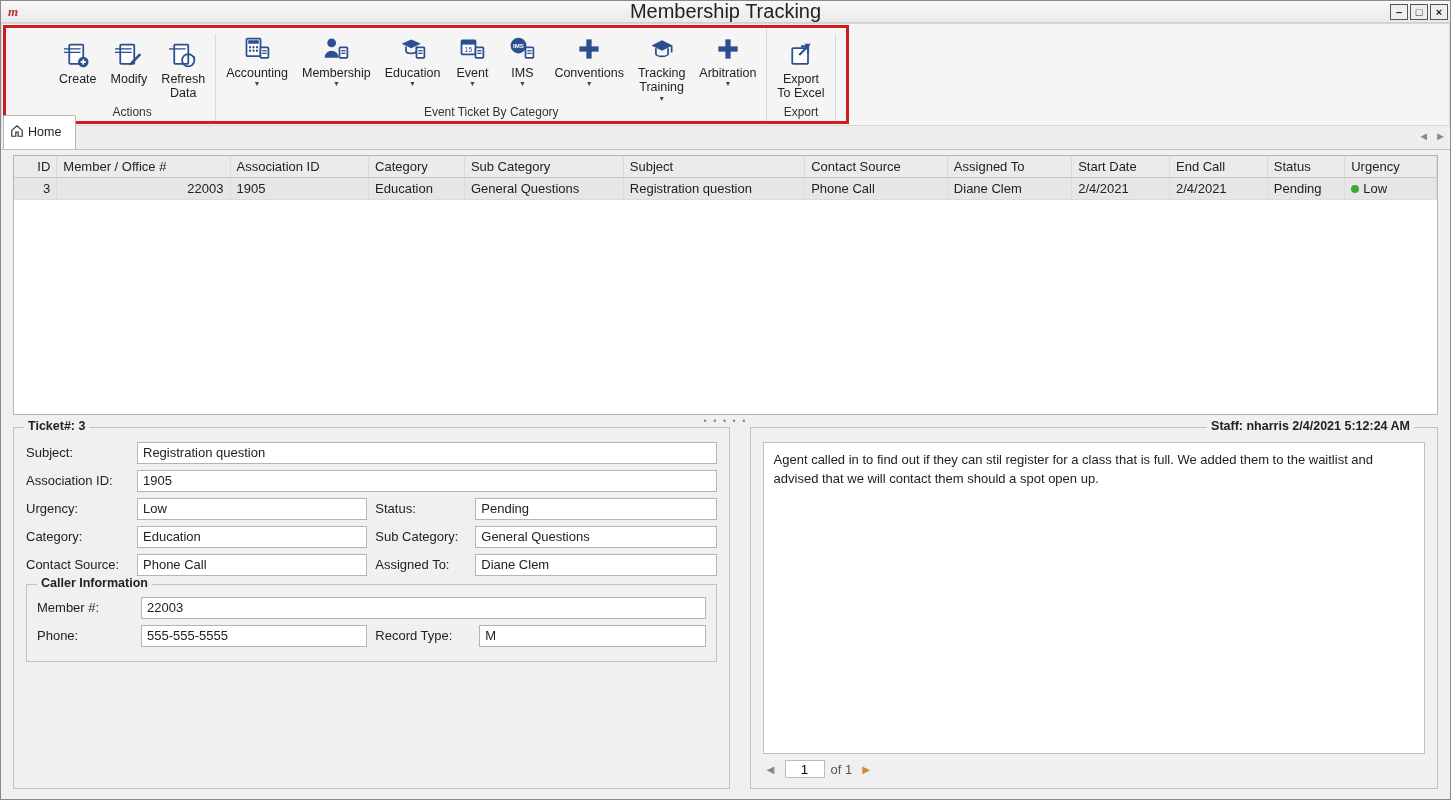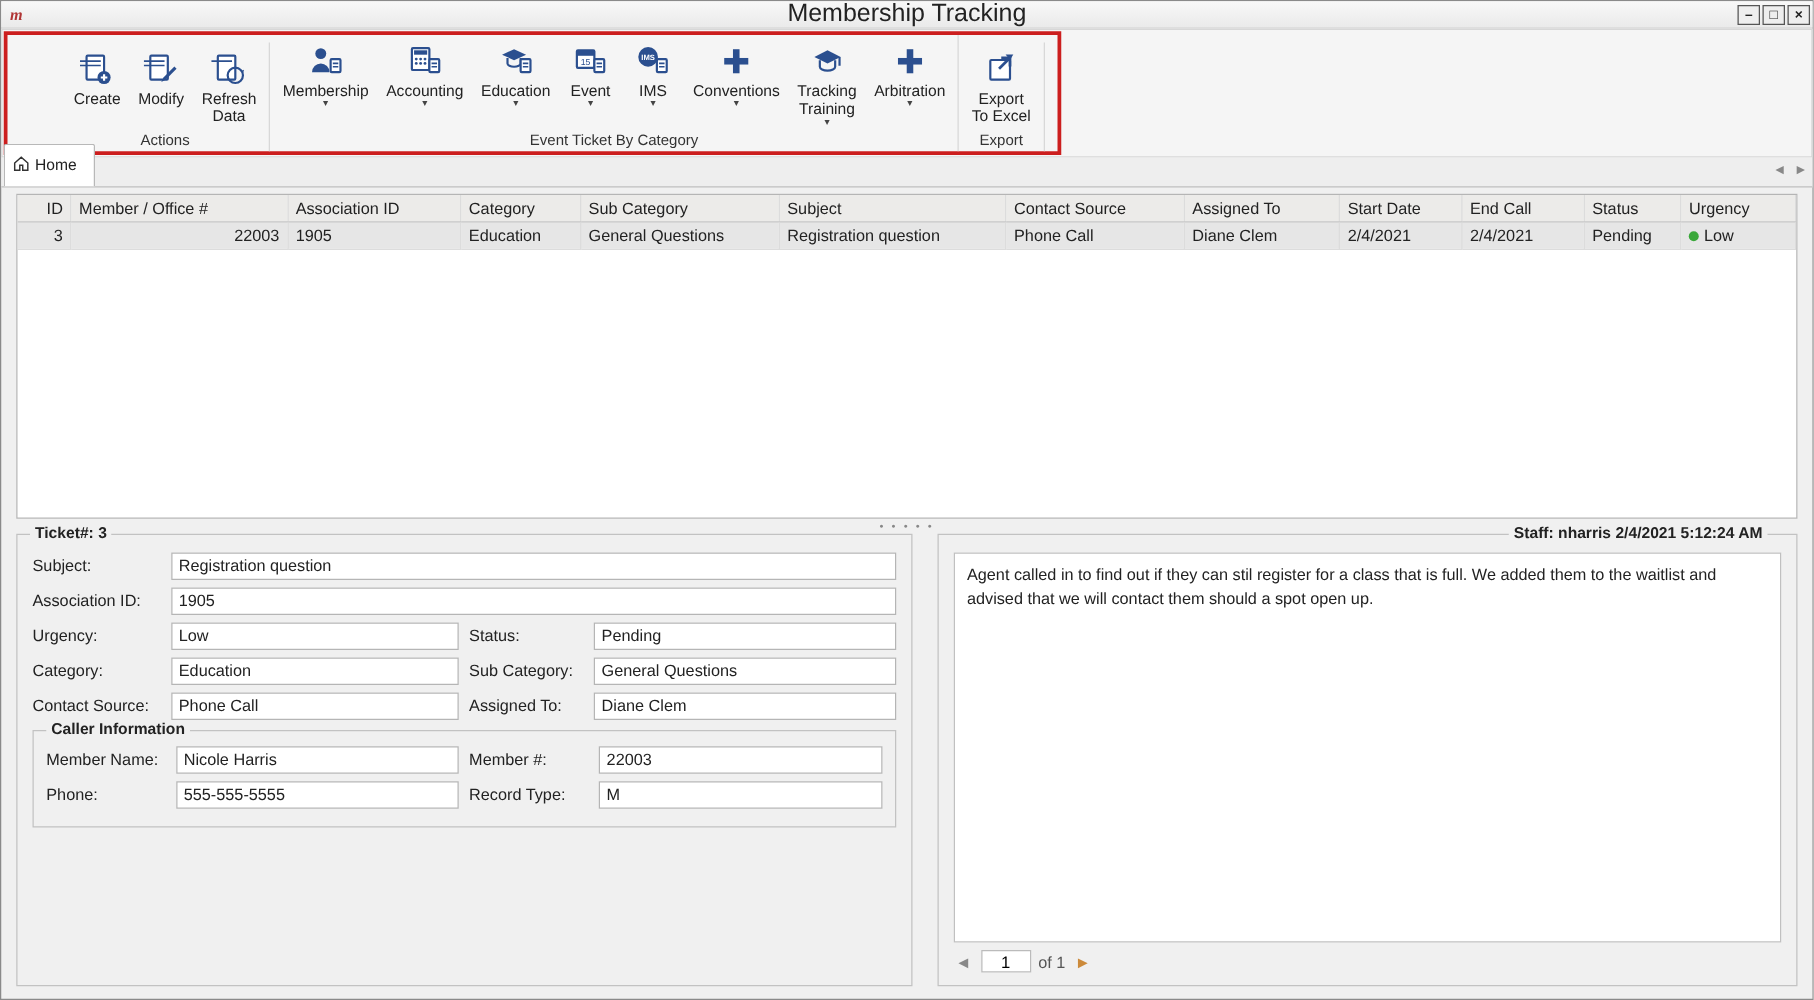--- a/index.html
+++ b/index.html
@@ -248,47 +248,47 @@
 Data</div>
               </div>
             </div>
             <div class="group-label">Actions</div>
           </div>
           <div class="ribbon-group">
             <div class="buttons">
               <div class="rbtn">
                 <div class="ico">
                   <svg xmlns="http://www.w3.org/2000/svg" viewBox="0 0 32 32" fill="#2b4f8f">
-                    <circle cx="11" cy="9" r="5" fill="#2b4f8f"></circle>
-                    <path d="M3 26 a8 8 0 0 1 16 0 z" fill="#2b4f8f"></path>
-                    <rect x="20" y="14" width="9" height="12" rx="1" fill="#fff" stroke="#2b4f8f" stroke-width="2"></rect>
-                    <line x1="22" y1="18" x2="27" y2="18" stroke="#2b4f8f" stroke-width="1.5"></line>
-                    <line x1="22" y1="21" x2="27" y2="21" stroke="#2b4f8f" stroke-width="1.5"></line>
-                  </svg>
-                </div>
-                <div class="lbl">Membership</div>
-                <div class="caret">▼</div>
-              </div>
-              <div class="rbtn">
-                <div class="ico">
-                  <svg xmlns="http://www.w3.org/2000/svg" viewBox="0 0 32 32" fill="#2b4f8f">
                     <rect x="4" y="4" width="16" height="20" rx="1" fill="#fff" stroke="#2b4f8f" stroke-width="2"></rect>
                     <rect x="6" y="6" width="12" height="4" fill="#2b4f8f"></rect>
                     <circle cx="8" cy="14" r="1.3" fill="#2b4f8f"></circle>
                     <circle cx="12" cy="14" r="1.3" fill="#2b4f8f"></circle>
                     <circle cx="16" cy="14" r="1.3" fill="#2b4f8f"></circle>
                     <circle cx="8" cy="18" r="1.3" fill="#2b4f8f"></circle>
                     <circle cx="12" cy="18" r="1.3" fill="#2b4f8f"></circle>
                     <circle cx="16" cy="18" r="1.3" fill="#2b4f8f"></circle>
                     <rect x="20" y="14" width="9" height="12" rx="1" fill="#fff" stroke="#2b4f8f" stroke-width="2"></rect>
                     <line x1="22" y1="18" x2="27" y2="18" stroke="#2b4f8f" stroke-width="1.5"></line>
                     <line x1="22" y1="21" x2="27" y2="21" stroke="#2b4f8f" stroke-width="1.5"></line>
                   </svg>
                 </div>
                 <div class="lbl">Accounting</div>
+                <div class="caret">▼</div>
+              </div>
+              <div class="rbtn">
+                <div class="ico">
+                  <svg xmlns="http://www.w3.org/2000/svg" viewBox="0 0 32 32" fill="#2b4f8f">
+                    <circle cx="11" cy="9" r="5" fill="#2b4f8f"></circle>
+                    <path d="M3 26 a8 8 0 0 1 16 0 z" fill="#2b4f8f"></path>
+                    <rect x="20" y="14" width="9" height="12" rx="1" fill="#fff" stroke="#2b4f8f" stroke-width="2"></rect>
+                    <line x1="22" y1="18" x2="27" y2="18" stroke="#2b4f8f" stroke-width="1.5"></line>
+                    <line x1="22" y1="21" x2="27" y2="21" stroke="#2b4f8f" stroke-width="1.5"></line>
+                  </svg>
+                </div>
+                <div class="lbl">Membership</div>
                 <div class="caret">▼</div>
               </div>
               <div class="rbtn">
                 <div class="ico">
                   <svg xmlns="http://www.w3.org/2000/svg" viewBox="0 0 32 32" fill="#2b4f8f">
                     <path d="M3 10 L14 5 L25 10 L14 15 Z" fill="#2b4f8f"></path>
                     <path d="M8 13 v5 a6 3 0 0 0 12 0 v-5" fill="none" stroke="#2b4f8f" stroke-width="2"></path>
                     <rect x="20" y="14" width="9" height="12" rx="1" fill="#fff" stroke="#2b4f8f" stroke-width="2"></rect>
                     <line x1="22" y1="18" x2="27" y2="18" stroke="#2b4f8f" stroke-width="1.5"></line>
                     <line x1="22" y1="21" x2="27" y2="21" stroke="#2b4f8f" stroke-width="1.5"></line>
@@ -494,24 +494,20 @@
           <div class="col">
             <div class="flabel">Assigned To:</div>
             <div class="finput">Diane Clem</div>
           </div>
         </div>
 
         <div class="caller">
           <div class="fieldset-title">Caller Information</div>
           <div class="formrow pair">
             <div class="col">
-              <div class="flabel">Member Name:</div>
-              <div class="finput">Nicole Harris</div>
-            </div>
-            <div class="col">
               <div class="flabel">Member #:</div>
               <div class="finput">22003</div>
             </div>
           </div>
           <div class="formrow pair">
             <div class="col">
               <div class="flabel">Phone:</div>
               <div class="finput">555-555-5555</div>
             </div>
             <div class="col">

